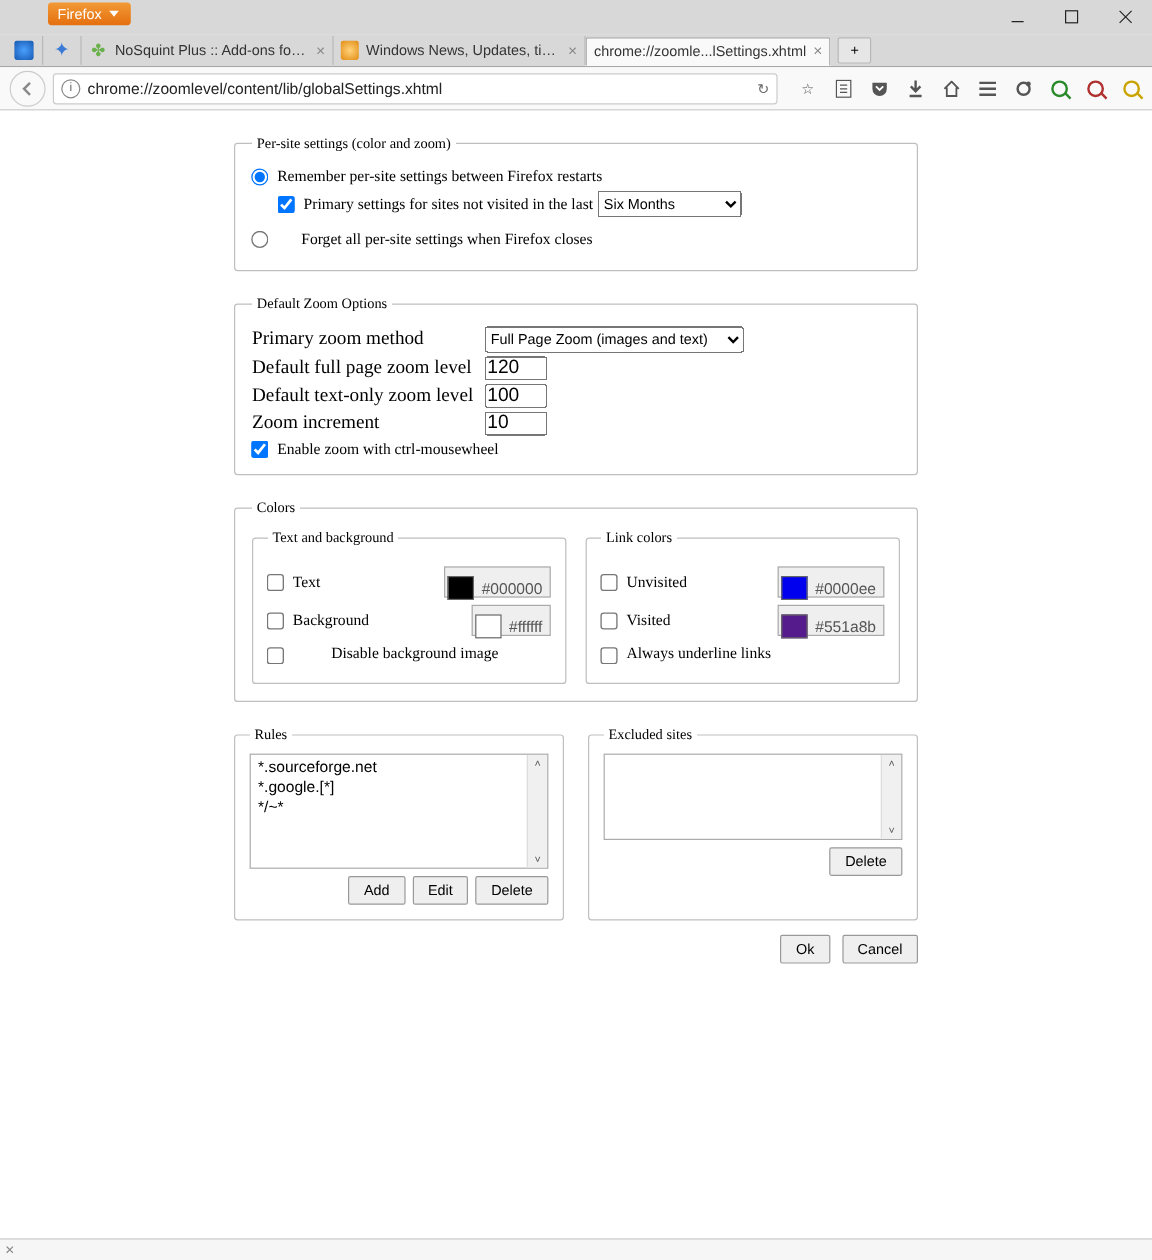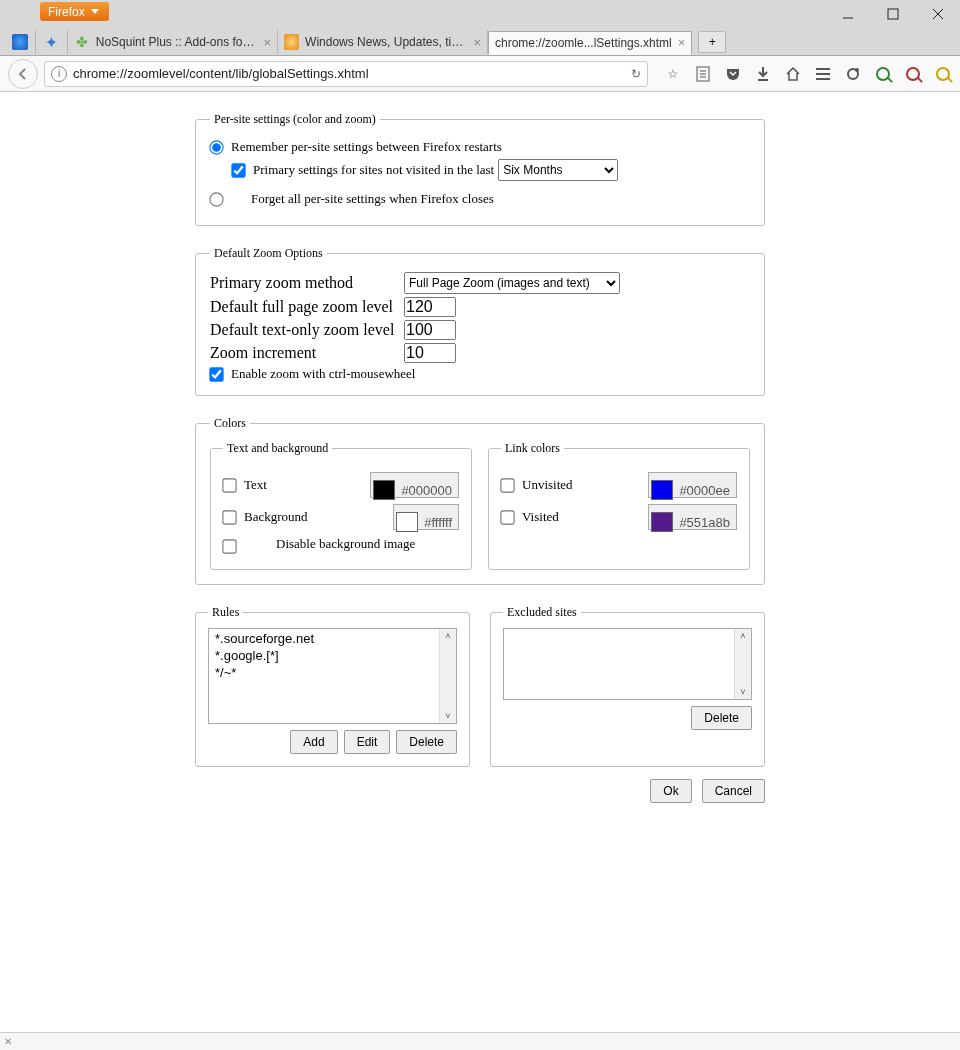--- a/index.html
+++ b/index.html
@@ -278,20 +278,26 @@
           </span>
       </div>
       <div class="color-row">
         <span class="lbl">
             <input type="checkbox" style="">
             <label>Visited</label>
           </span>
         <span class="swatch-box">
             <span class="swatch" style="background:#551a8b"></span>
             <span>#551a8b</span>
+          </span>
+      </div>
+      <div class="color-row">
+        <span class="lbl" style="align-items:flex-start;">
+            <input type="checkbox" style="margin-top: 4px;">
+            <label style="max-width:140px;">Always underline links</label>
           </span>
       </div>
     </fieldset>
   </fieldset>
 
   <div class="rules-row">
     <fieldset class="fs-rules">
       <legend>Rules</legend>
       <div class="listbox">
         <div class="items">

